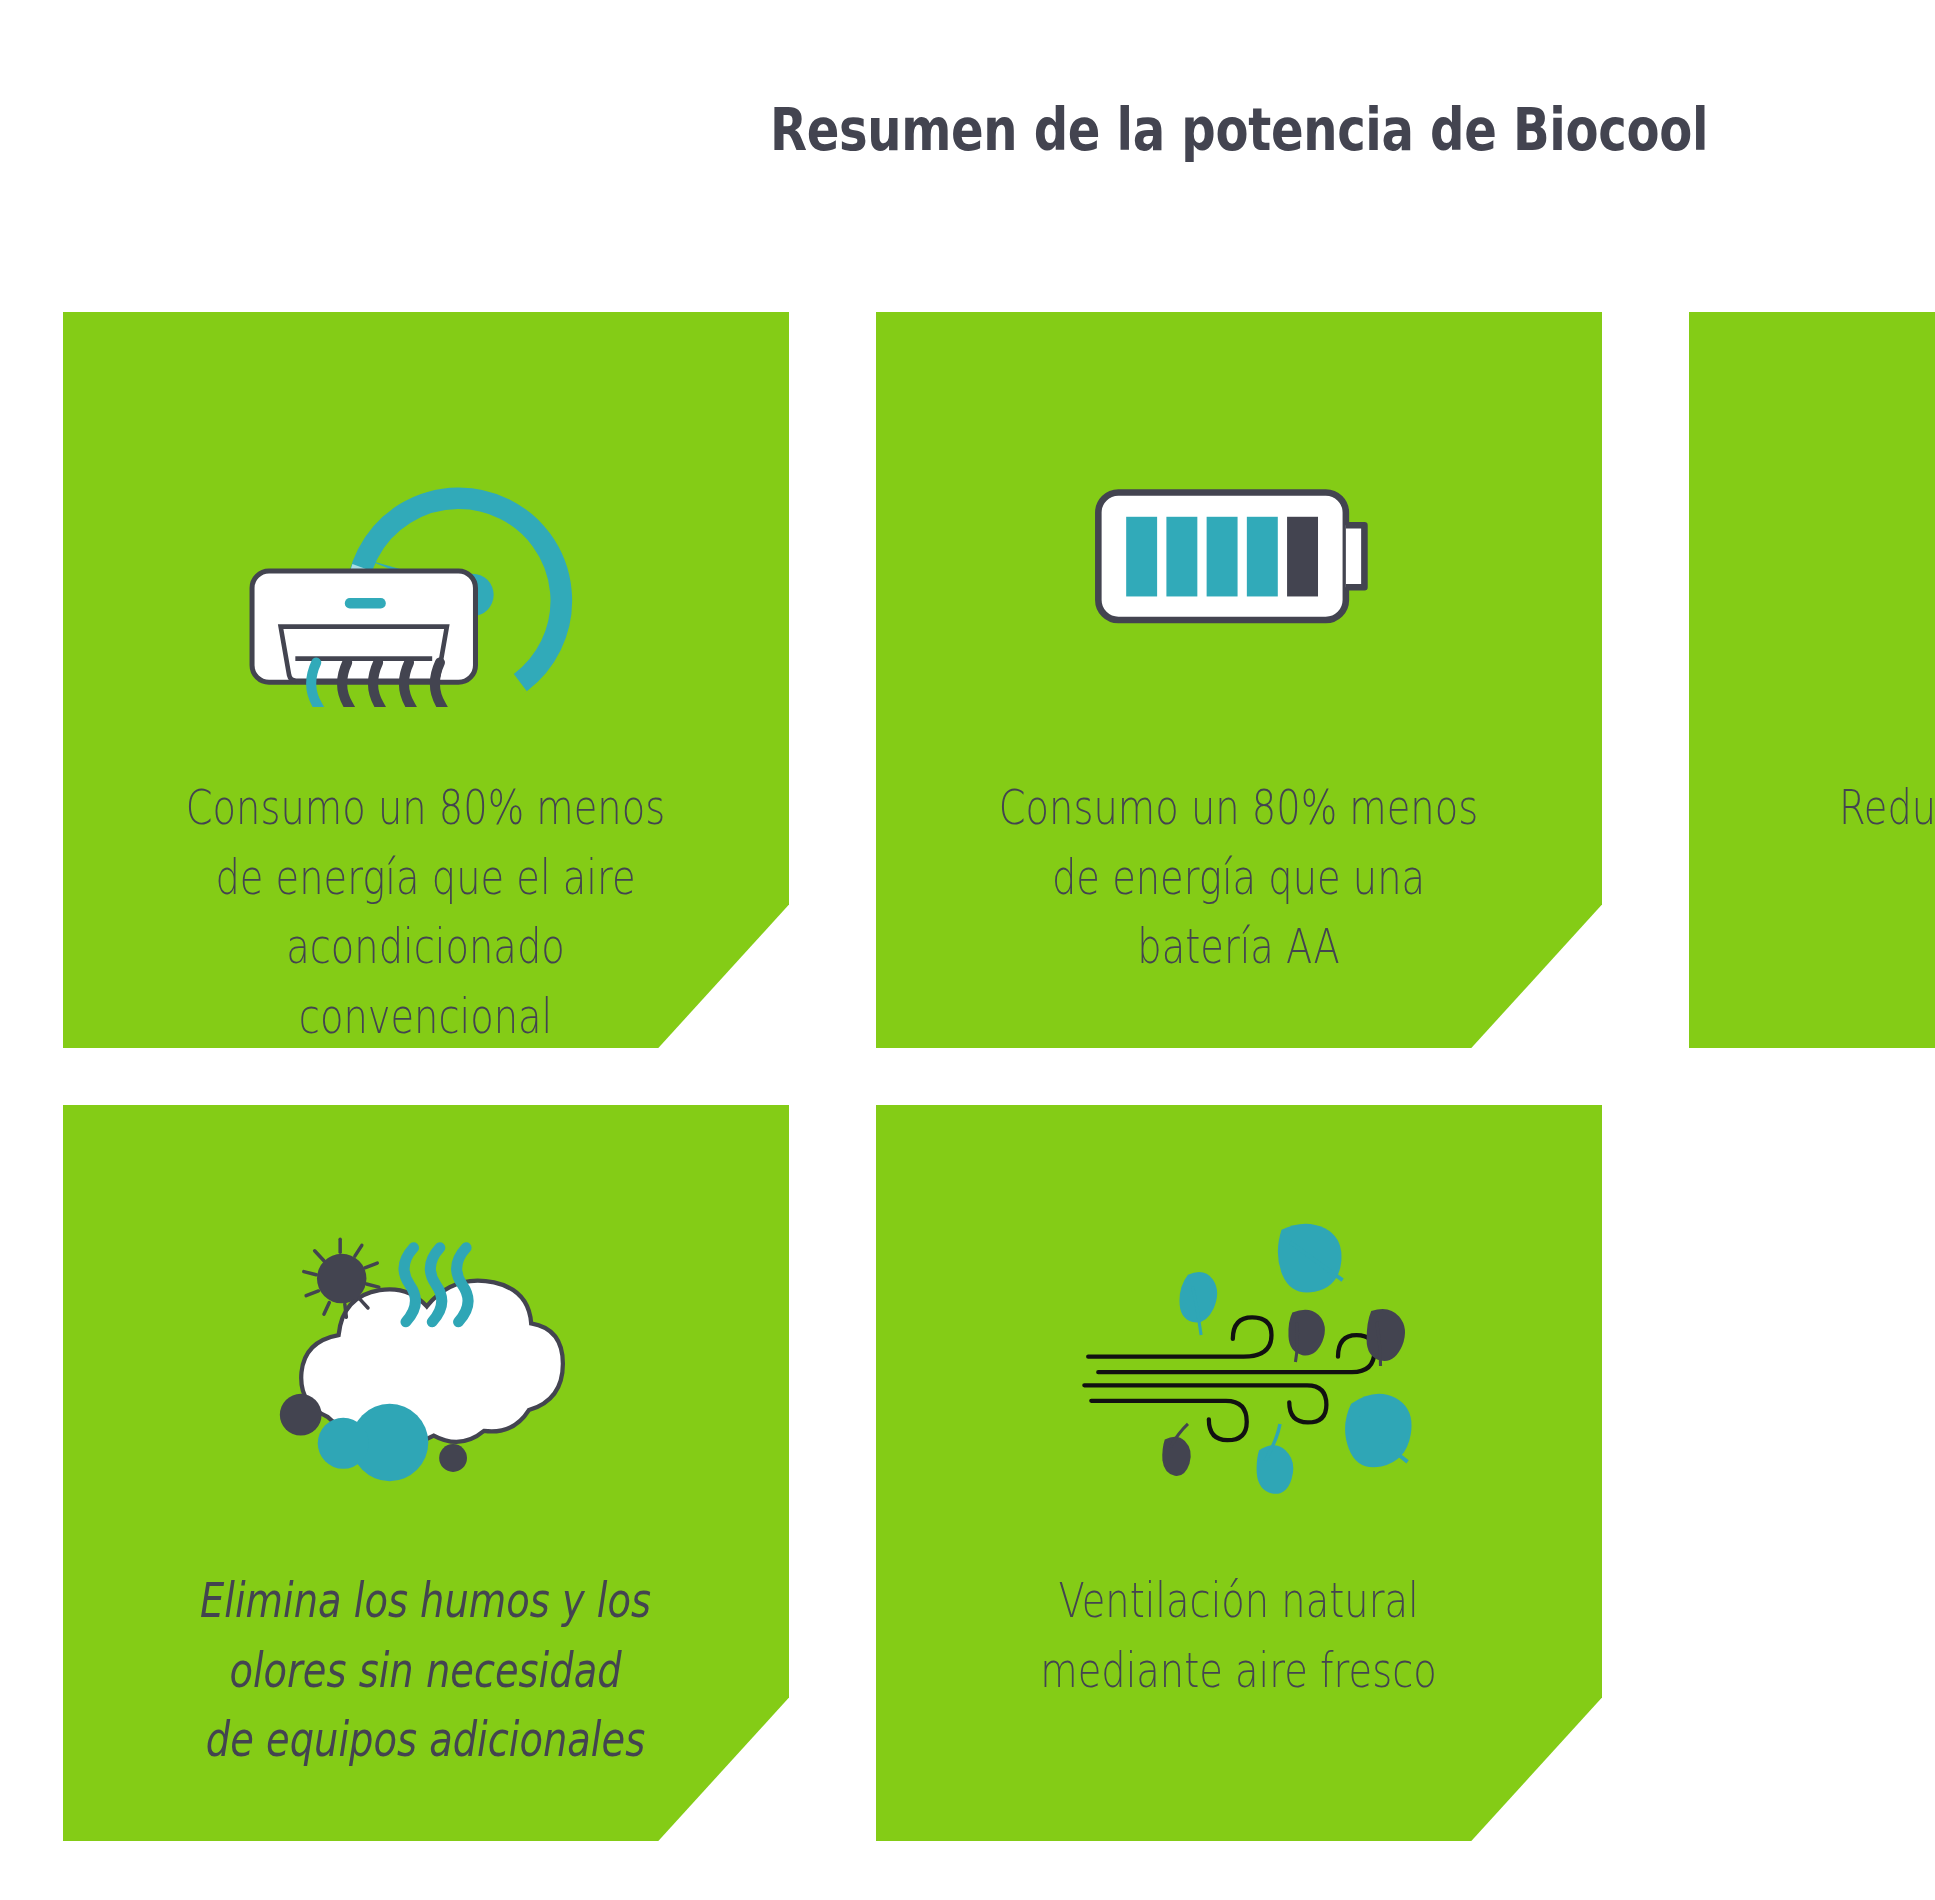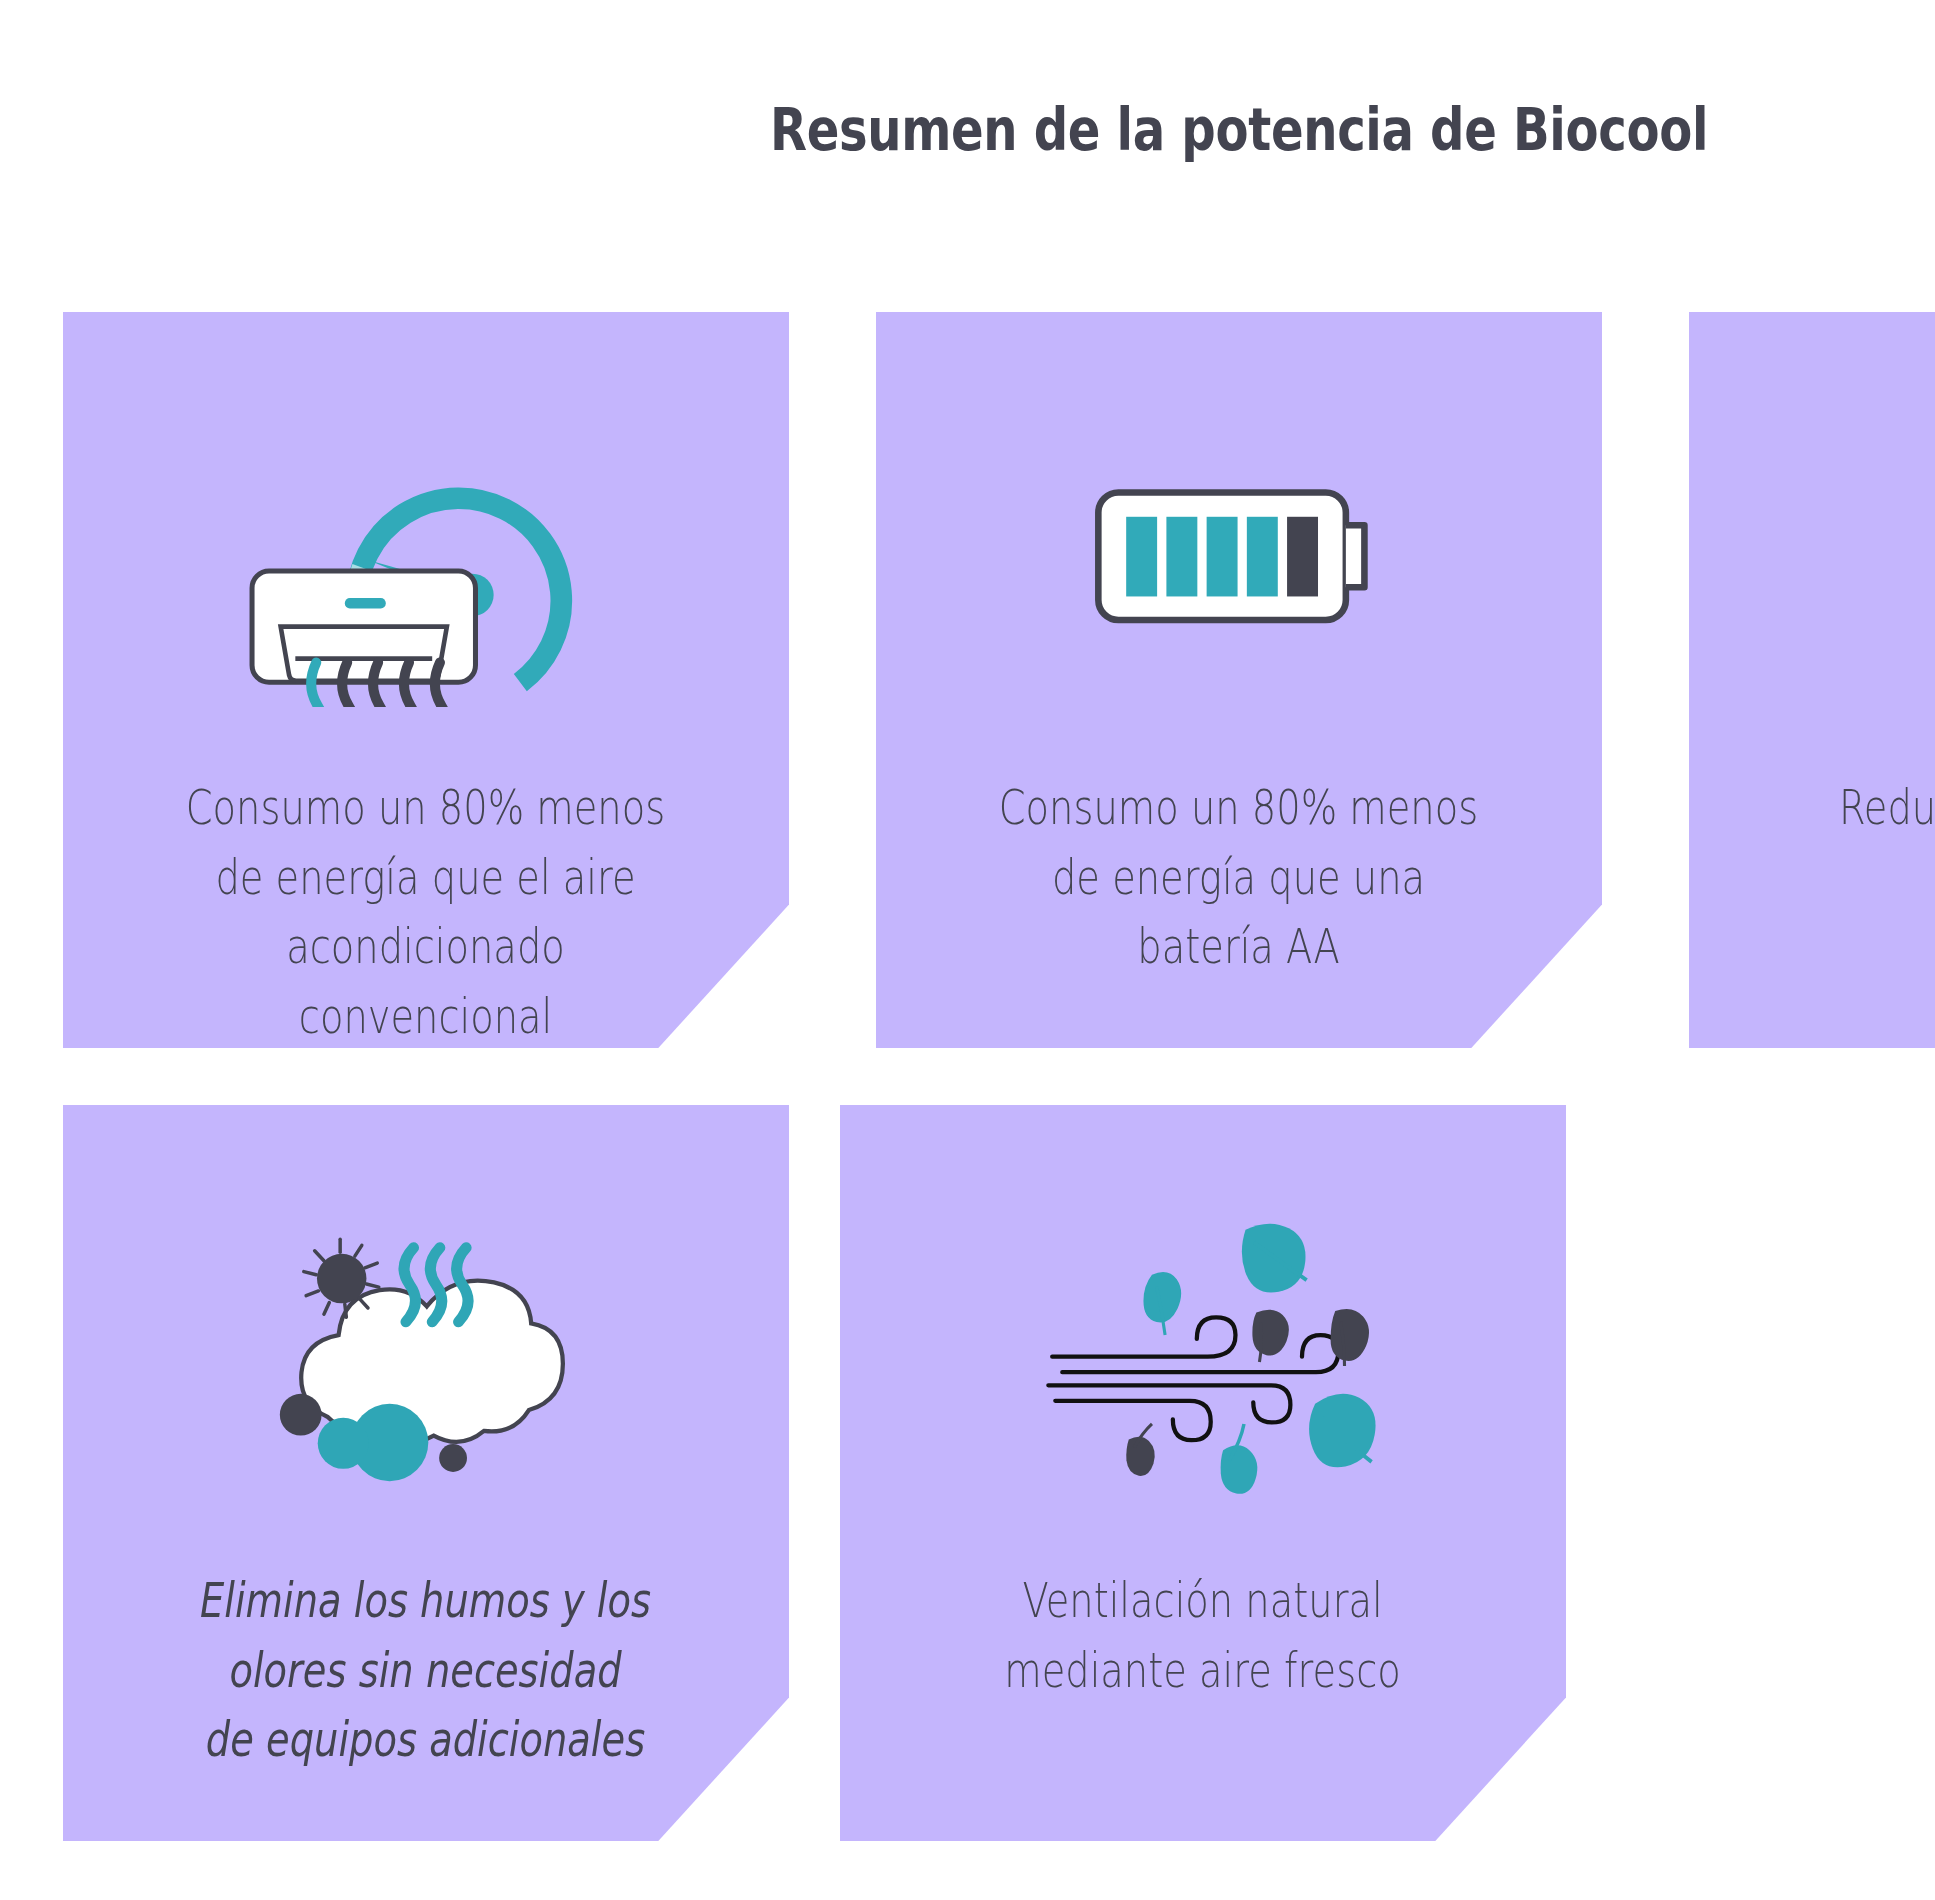--- a/index.html
+++ b/index.html
@@ -40,21 +40,21 @@
     left: 0;
     top: 0;
     width: 2478px;
     height: 1901px;
   }
 
   .card {
     position: absolute;
     width: 726px;
     height: 736px;
-    background: #c4b5fd;
+    background: #84cc16;
     -webkit-clip-path: polygon(0 0, 100% 0, 100% 80.5%, 82% 100%, 0 100%);
     clip-path: polygon(0 0, 100% 0, 100% 80.5%, 82% 100%, 0 100%);
     box-sizing: border-box;
   }
   .card-shadow {
     position: absolute;
     width: 726px;
     height: 736px;
     background: transparent;
     box-shadow: 0 0 17px 4.6px rgba(120,120,130,0.20);
@@ -68,21 +68,21 @@
     background:#ffffff;
     -webkit-clip-path: polygon(0 0, 100% 0, 100% 80.5%, 82% 100%, 0 100%);
     clip-path: polygon(0 0, 100% 0, 100% 80.5%, 82% 100%, 0 100%);
   }
 
   
   .pos-r1c1 { left: 63px;  top: 312px; }
   .pos-r1c2 { left: 876px; top: 312px; }
   .pos-r1c3 { left: 1689px; top: 312px; }
   .pos-r2c1 { left: 63px;  top: 1105px; font-style: italic; }
-  .pos-r2c2 { left: 840px; top: 1105px; text-decoration: underline; }
+  .pos-r2c2 { left: 876px; top: 1105px; text-decoration: underline; }
 
   .card-icon {
     position: absolute;
     left: 0;
     top: 43px;
     width: 726px;
     height: 387px;
     display: flex;
     align-items: center;
     justify-content: center;

